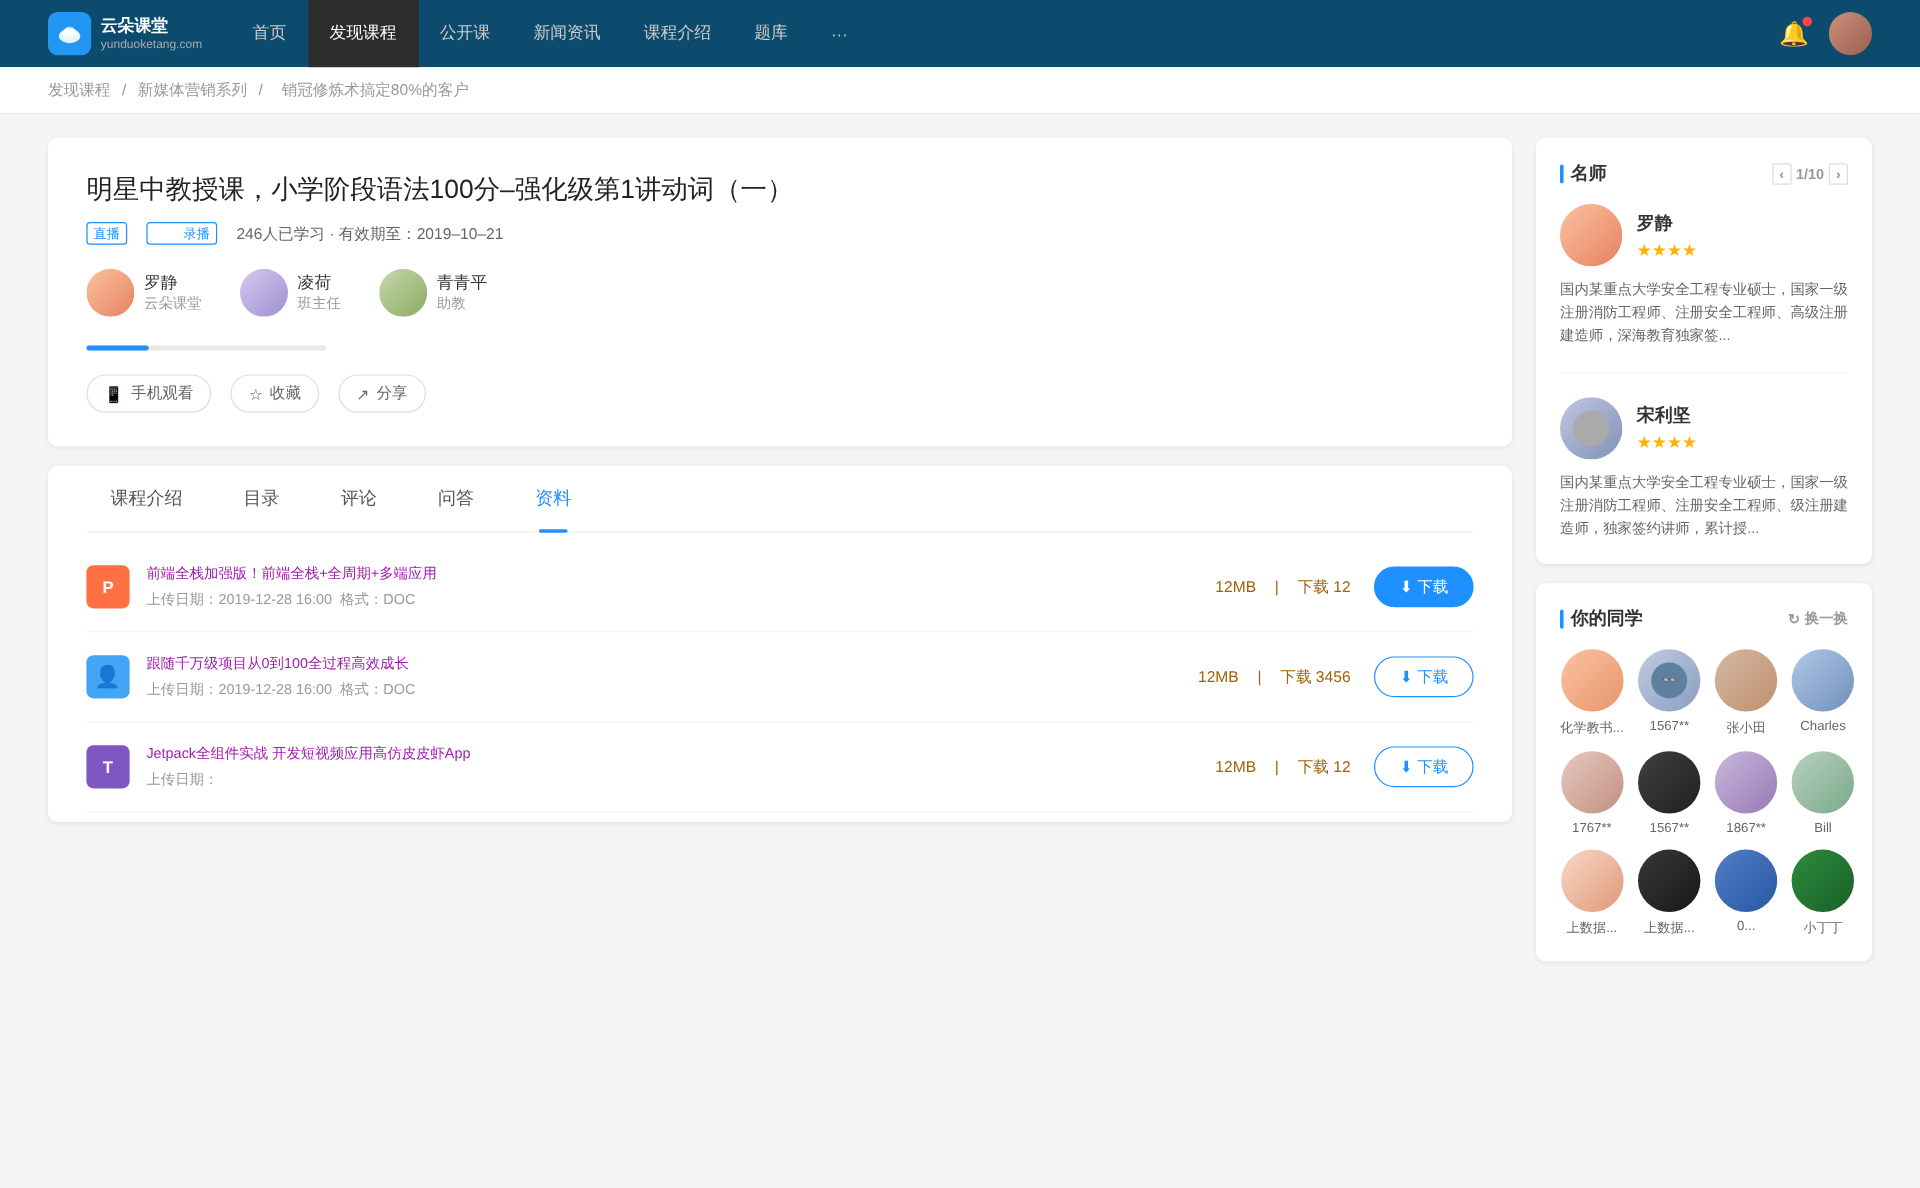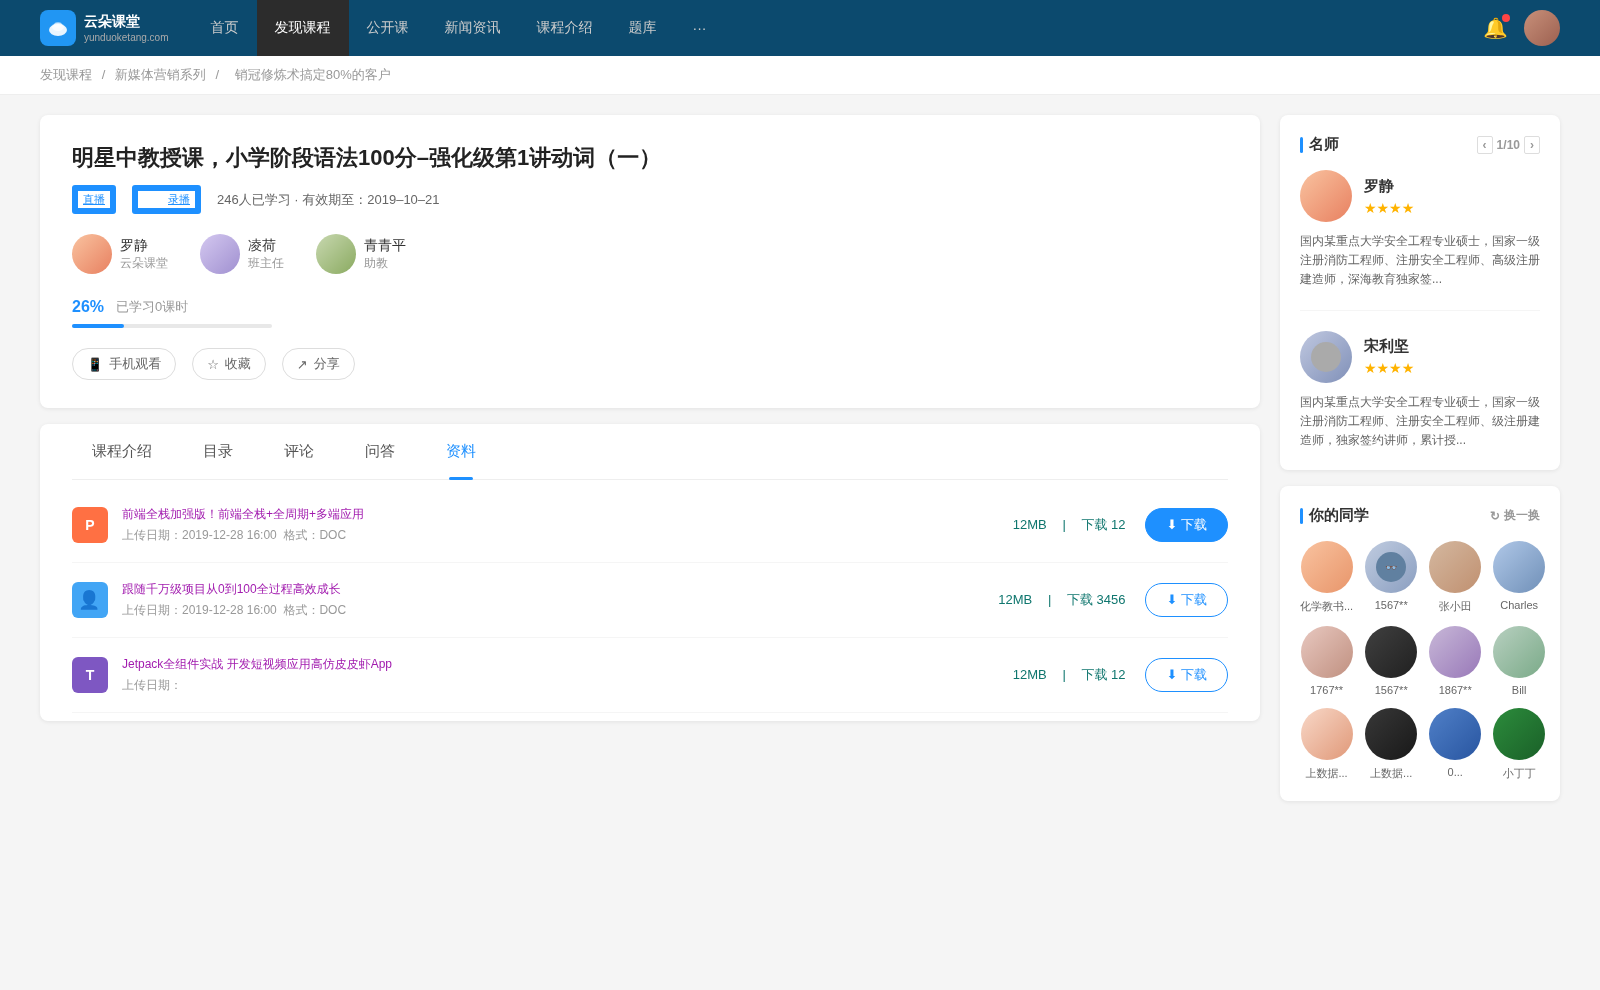--- a/index.html
+++ b/index.html
@@ -24,23 +24,23 @@
     .breadcrumb a { color: #999; text-decoration: none; }
     .breadcrumb span { margin: 0 6px; }
 
     
     .main-layout { display: flex; gap: 20px; padding: 20px 40px; max-width: 1600px; }
     .content-area { flex: 1; display: flex; flex-direction: column; gap: 16px; }
     .sidebar-area { width: 280px; flex-shrink: 0; display: flex; flex-direction: column; gap: 16px; }
 
     
     .course-card { background: white; border-radius: 8px; padding: 28px 32px; box-shadow: 0 1px 4px rgba(0,0,0,0.08); }
-    .course-title { font-size: 22px; font-weight: 700; color: #222; margin-bottom: 12px; }
+    .course-title { font-size: 22px; font-weight: 400; color: #222; margin-bottom: 12px; }
     .course-meta { display: flex; align-items: center; gap: 16px; margin-bottom: 20px; font-size: 13px; color: #666; }
-    .tag { border: 6px solid #3b82f6; color: #1e90ff; border-radius: 3px; padding: 1px 5px; font-size: 11px; text-decoration: underline; }
+    .tag { border: 1px solid #3b82f6; color: #1e90ff; border-radius: 3px; padding: 1px 5px; font-size: 11px; }
     .tag.live { border-color: #1e90ff; color: #1e90ff; }
     .tag.record { border-color: #1e90ff; color: #1e90ff; padding-left: 30px; }
     .teachers { display: flex; gap: 32px; margin-bottom: 24px; }
     .teacher-item { display: flex; align-items: center; gap: 8px; }
     .teacher-avatar { width: 40px; height: 40px; border-radius: 50%; overflow: hidden; }
     .teacher-info { display: flex; flex-direction: column; }
     .teacher-name { font-size: 14px; color: #333; font-weight: 500; }
     .teacher-role { font-size: 12px; color: #999; }
 
     
@@ -68,21 +68,21 @@
     .resource-list { padding: 8px 0; }
     .resource-item { display: flex; align-items: center; padding: 18px 0; border-bottom: 1px solid #f5f5f5; gap: 14px; }
     .resource-icon { width: 36px; height: 36px; border-radius: 6px; display: flex; align-items: center; justify-content: center; color: white; font-weight: bold; font-size: 14px; flex-shrink: 0; }
     .resource-icon.p { background: #ff7043; }
     .resource-icon.u { background: #42a5f5; }
     .resource-icon.t { background: #7e57c2; }
     .resource-info { flex: 1; }
     .resource-title { font-size: 12px; color: #a21caf; margin-bottom: 4px; font-weight: 500; }
     .resource-meta { font-size: 12px; color: #999; }
     .resource-stats { color: #999; font-size: 13px; flex-shrink: 0; white-space: nowrap; }
-    .resource-stats span { margin: 0 6px; color: #0f766e; }
+    .resource-stats span { margin: 0 6px; color: #a16207; }
     .btn-download { border: 1px solid #1e90ff; color: #1e90ff; background: white; border-radius: 20px; padding: 7px 20px; font-size: 13px; cursor: pointer; display: flex; align-items: center; gap: 6px; }
     .btn-download.filled { background: #1e90ff; color: white; }
 
     
     .sidebar-card { background: white; border-radius: 8px; padding: 20px; box-shadow: 0 1px 4px rgba(0,0,0,0.08); }
     .sidebar-title { font-size: 15px; font-weight: 600; color: #333; display: flex; align-items: center; gap: 6px; margin-bottom: 16px; }
     .sidebar-title-bar { width: 3px; height: 16px; background: #1e90ff; border-radius: 2px; }
     .sidebar-title-right { margin-left: auto; font-size: 12px; color: #999; display: flex; align-items: center; gap: 4px; }
 
     
@@ -195,24 +195,20 @@
             <div style="width:100%;height:100%;background:linear-gradient(135deg,#c8d8b0,#8aaa60);"></div>
           </div>
           <div class="teacher-info">
             <span class="teacher-name">青青平</span>
             <span class="teacher-role">助教</span>
           </div>
         </div>
       </div>
 
       <div class="progress-section">
-        <div class="progress-label">
-          <span class="progress-pct">26%</span>
-          <span class="progress-desc">已学习0课时</span>
-        </div>
         <div class="progress-bar-bg">
           <div class="progress-bar-fill" style="width:26%;"></div>
         </div>
       </div>
 
       <div class="action-row">
         <div class="action-btns">
           <div class="action-btn">
             <span>📱</span>
             <span>手机观看</span>

